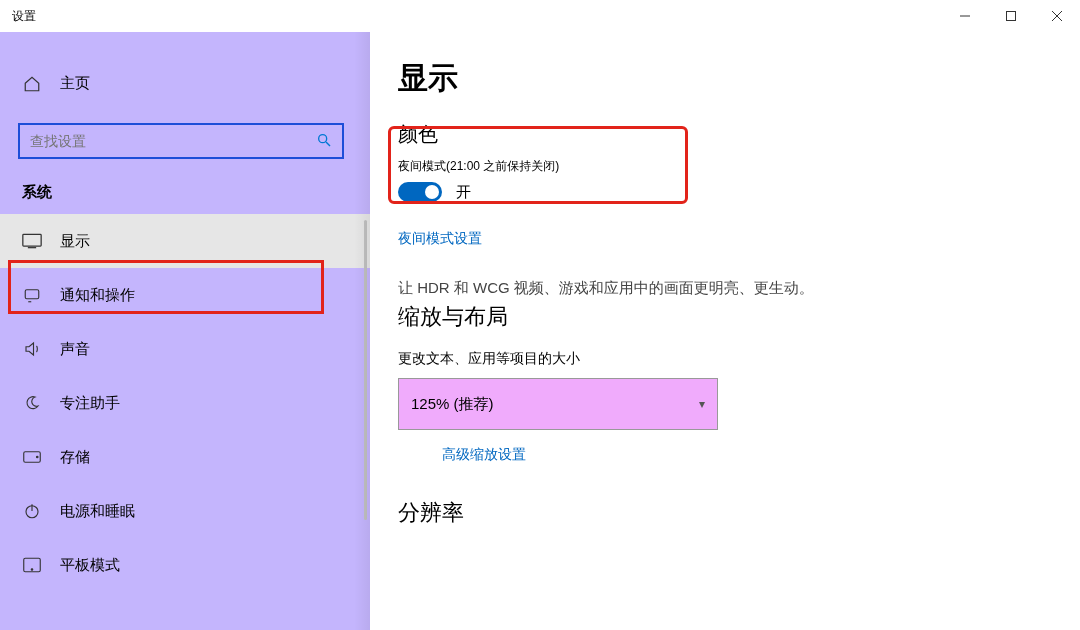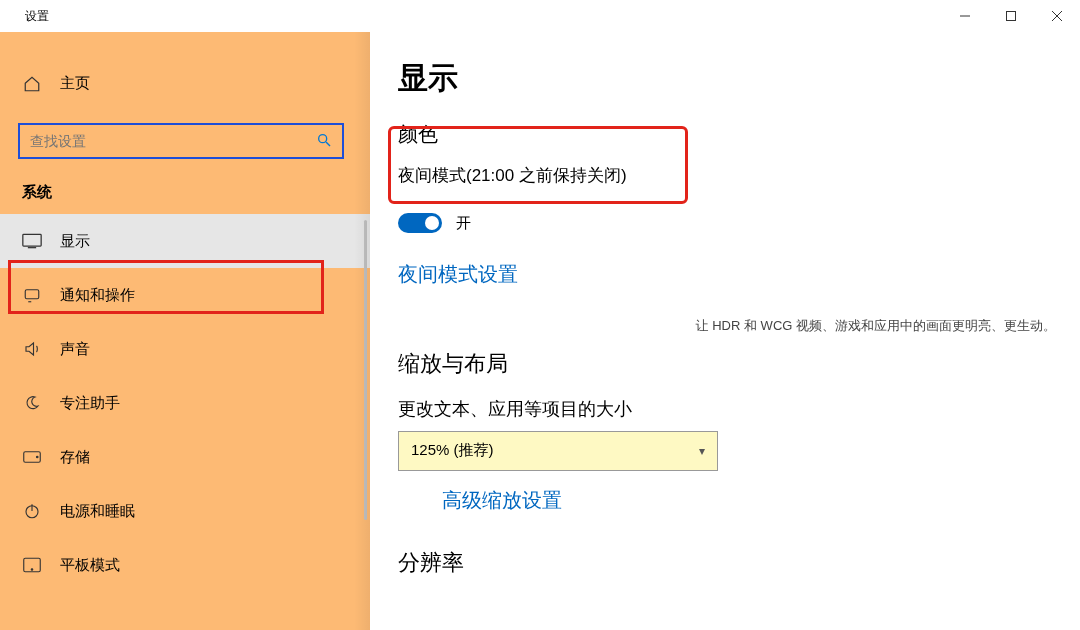--- a/index.html
+++ b/index.html
@@ -15,38 +15,38 @@
   .window {
     display: flex;
     flex-direction: column;
     width: 100%;
     height: 100%;
   }
   .titlebar {
     height: 32px;
     display: flex;
     align-items: center;
-    padding-left: 25px;
+    padding-left: 12px;
     font-size: 12px;
   }
   .titlebar .title { flex: 0 0 auto; }
   .titlebar .spacer { flex: 1; }
   .winbtn {
     width: 46px; height: 32px;
     display: flex; align-items: center; justify-content: center;
     font-size: 14px; color: #333;
   }
   .main {
     flex: 1;
     display: flex;
     min-height: 0;
   }
   .sidebar {
     width: 370px;
-    background: #fdba74;
+    background: #c4b5fd;
     position: relative;
     display: flex;
     flex-direction: column;
     padding-top: 34px;
   }
   .sidebar::after {
     content: "";
     position: absolute;
     right: 0; top: 0; bottom: 0;
     width: 16px;
@@ -118,27 +118,27 @@
     overflow: hidden;
   }
   h1.page-title {
     font-size: 30px;
     font-weight: 600;
     margin-bottom: 22px;
   }
   h2.subhead {
     font-size: 20px;
     font-weight: 400;
-    margin-bottom: 16px;
+    margin-bottom: 10px;
   }
   .night-block {
     position: relative;
     margin-bottom: 12px;
   }
-  .night-label { font-size: 17px; margin-bottom: 26px; }
+  .night-label { font-size: 12px; margin-bottom: 7px; }
   .toggle-row { display:flex; align-items:center; gap:14px; }
   .toggle {
     width: 44px; height: 20px; border-radius: 10px;
     background: #0067c0;
     position: relative;
   }
   .toggle .knob {
     position: absolute; right: 3px; top: 3px;
     width: 14px; height: 14px; border-radius: 50%;
     background: #fff;
@@ -149,40 +149,40 @@
     left: 18px;
     top: 94px;
     width: 300px;
     height: 78px;
     border: 3px solid #e2231a;
     border-radius: 6px;
     pointer-events: none;
   }
   .link {
     color: #0067c0;
-    font-size: 20px;
+    font-size: 14px;
     margin-top: 16px;
     margin-bottom: 28px;
     display: inline-block;
   }
-  .desc { color: #444; font-size: 13px; margin-bottom: 12px; line-height: 1.6; text-align: right; }
+  .desc { color: #444; font-size: 15px; margin-bottom: 2px; line-height: 1.6; }
 
   h2.subhead2 {
     font-size: 22px;
     font-weight: 400;
     margin-bottom: 18px;
   }
-  .field-label { font-size: 18px; margin-bottom: 10px; }
+  .field-label { font-size: 14px; margin-bottom: 10px; }
   .combo {
-    width: 320px; height: 40px;
+    width: 320px; height: 52px;
     border: 1px solid #999;
     display: flex; align-items: center; justify-content: space-between;
     padding: 0 12px;
     font-size: 15px;
-    background: #fef9c3;
+    background: #f0abfc;
   }
   .combo .chev { color:#555; font-size:12px;}
   .mt { margin-top: 16px; margin-left: 44px; }
 </style>
 </head>
 <body>
 
 <div class="window">
   <div class="titlebar">
     <span class="title">设置</span>

